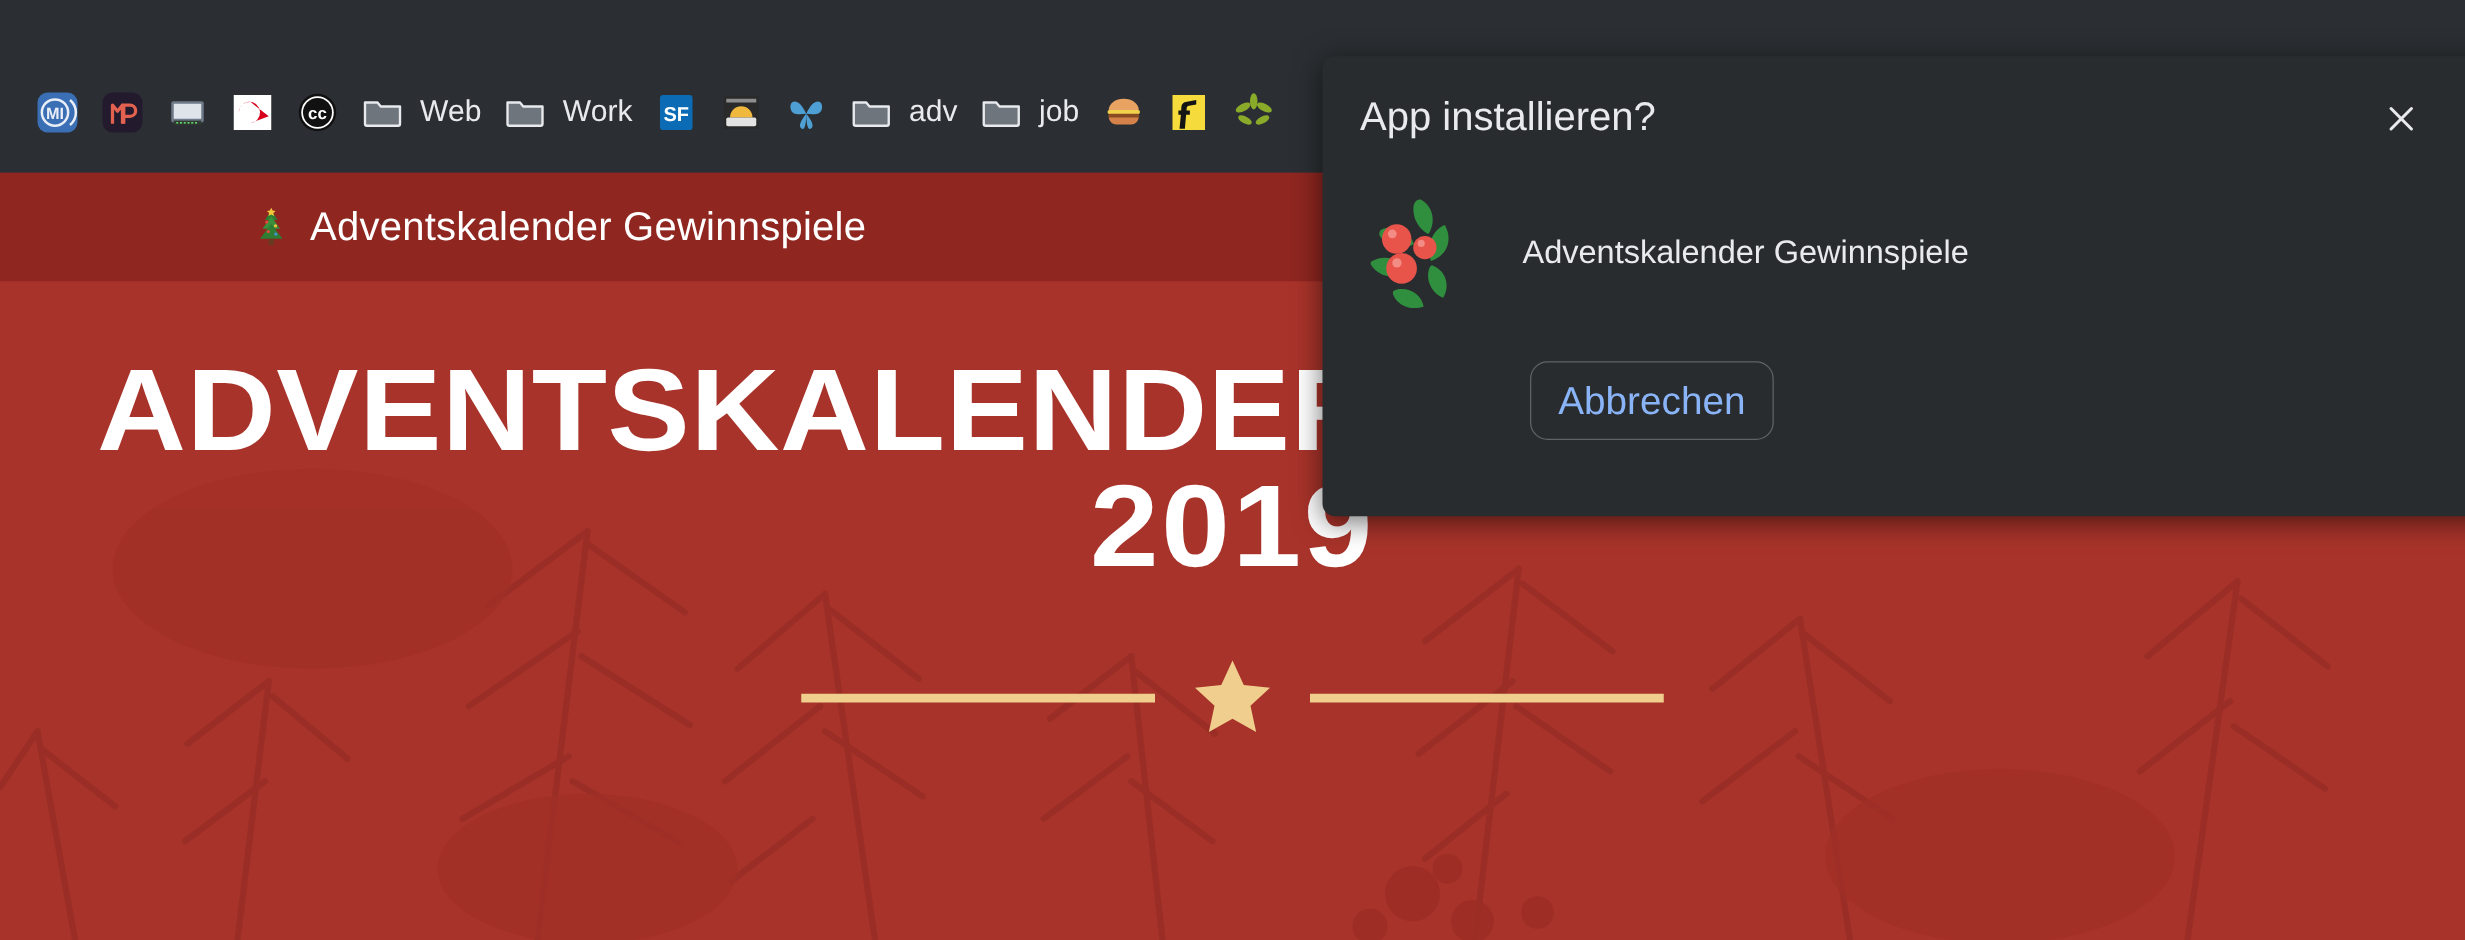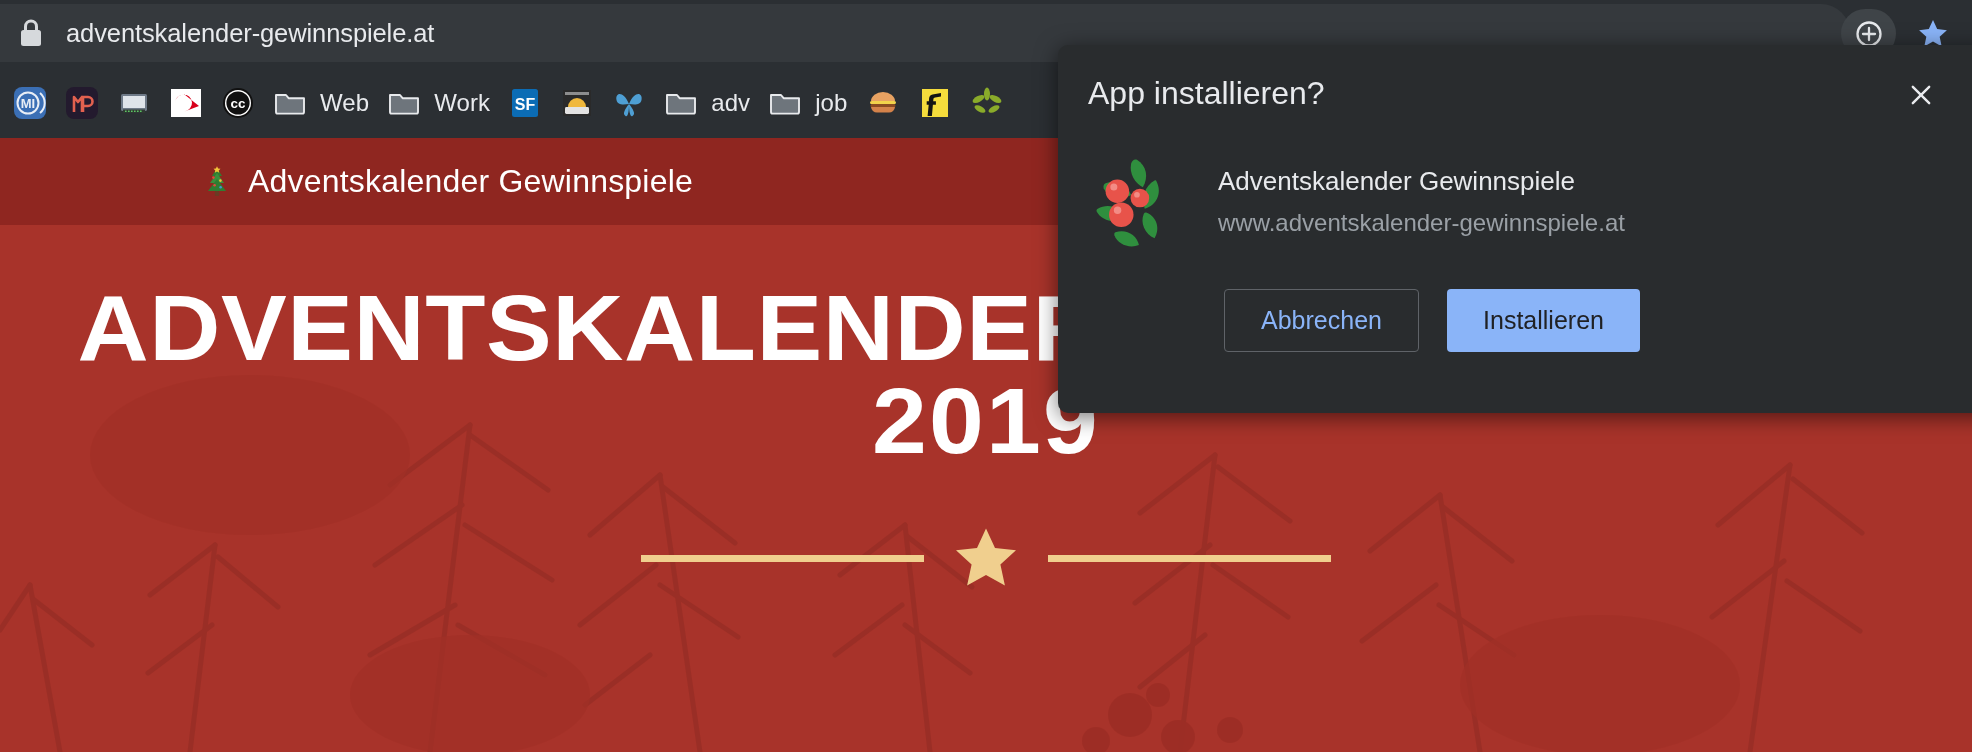--- a/index.html
+++ b/index.html
@@ -31,21 +31,21 @@
     background:#3f4448;display:flex;align-items:center;justify-content:center;cursor:pointer;
   }
   #bookmark-star-btn{
     position:absolute;left:1911px;top:12px;width:44px;height:44px;
     display:flex;align-items:center;justify-content:center;cursor:pointer;
   }
 
   
   #bookmarks-bar{
     position:absolute;left:0;top:68px;width:1972px;height:70px;
-    display:flex;align-items:center;padding-left:4px;box-sizing:border-box;
+    display:flex;align-items:flex-start;padding-left:20px;box-sizing:border-box;
     overflow:hidden;
   }
   .bm{display:flex;align-items:center;height:44px;padding:0 9px;border-radius:6px;cursor:pointer;flex:0 0 auto;}
   .bm-label{color:#e8eaed;font-size:24px;margin-left:13px;white-space:nowrap;letter-spacing:0.1px;}
   .bm-ico{width:34px;height:34px;flex:0 0 auto;display:block;}
 
   
   #page{position:absolute;left:0;top:138px;width:1972px;height:614px;overflow:hidden;background:#a8332a;}
 
   #site-nav{
@@ -94,60 +94,36 @@
   #app-row{position:absolute;left:28px;top:107px;display:flex;align-items:center;}
   #app-icon{width:98px;height:98px;display:block;flex:0 0 auto;}
   #app-texts{margin-left:34px;}
   #app-name{color:#e8eaed;font-size:26px;white-space:nowrap;}
   #app-url{color:#9aa0a6;font-size:24px;margin-top:12px;white-space:nowrap;}
   #dialog-actions{
     position:absolute;left:0;top:244px;width:1000px;
     display:flex;justify-content:flex-start;padding-left:166px;box-sizing:border-box;gap:28px;
   }
   .dlg-btn{
-    font-family:"Liberation Sans",sans-serif;font-size:25px;cursor:pointer;
-    border-radius:4px;height:63px;display:flex;align-items:center;justify-content:center;
+    font-family:"Liberation Sans",sans-serif;font-size:31px;cursor:pointer;
+    border-radius:14px;height:63px;display:flex;align-items:center;justify-content:center;
     box-sizing:border-box;white-space:nowrap;
   }
   #cancel-button{
     width:195px;background:transparent;border:1px solid #5f6368;color:#8ab4f8;
   }
   #install-button{
     width:193px;background:#8ab4f8;border:none;color:#202124;
   }
 </style>
 </head>
 <body>
 
 <div id="browser-chrome">
 
-  <div id="omnibox-row">
-    <div id="omnibox">
-      <span id="lock-icon">
-        <svg width="26" height="30" viewBox="0 0 26 30">
-          <rect x="3" y="12" width="20" height="16" rx="2.5" fill="#d6d9dc"></rect>
-          <path d="M7.5 12 V8.5 a5.5 5.5 0 0 1 11 0 V12" fill="none" stroke="#d6d9dc" stroke-width="3"></path>
-        </svg>
-      </span>
-      <span id="omnibox-url" title="adventskalender-gewinnspiele.at">adventskalender-gewinnspiele.at</span>
-    </div>
-
-    <div id="install-pill">
-      <svg width="32" height="32" viewBox="0 0 32 32">
-        <circle cx="16" cy="16" r="11.5" fill="none" stroke="#e8eaed" stroke-width="2.3"></circle>
-        <path d="M16 10 V22 M10 16 H22" stroke="#e8eaed" stroke-width="2.3" stroke-linecap="round"></path>
-      </svg>
-    </div>
-
-    <div id="bookmark-star-btn">
-      <svg width="34" height="34" viewBox="0 0 24 24">
-        <path d="M12 2.2l2.95 6.35 6.85.72-5.1 4.7 1.45 6.83L12 17.3l-6.15 3.5L7.3 13.97l-5.1-4.7 6.85-.72z" fill="#8ab4f8"></path>
-      </svg>
-    </div>
-  </div>
 
   <div id="bookmarks-bar">
 
     <div class="bm">
       <svg class="bm-ico" viewBox="0 0 34 34">
         <rect x="1" y="1" width="32" height="32" rx="8" fill="#3b6fb5"></rect>
         <circle cx="15" cy="17" r="10.5" fill="none" stroke="#e9eef6" stroke-width="2"></circle>
         <text x="15" y="22" font-size="13" font-family="Liberation Sans, sans-serif" font-weight="bold" fill="#e9eef6" text-anchor="middle">MI</text>
         <path d="M27 7 a13 13 0 0 1 0 20" fill="none" stroke="#e9eef6" stroke-width="2"></path>
       </svg>
@@ -371,21 +347,19 @@
         <circle cx="32" cy="40" r="12" fill="#e8534a"></circle>
         <circle cx="28.4" cy="35.8" r="3.6" fill="#f5978f" opacity="0.85"></circle>
         <circle cx="55" cy="47" r="9.5" fill="#e8534a"></circle>
         <circle cx="52" cy="43.6" r="2.9" fill="#f5978f" opacity="0.85"></circle>
         <circle cx="36" cy="64" r="12.5" fill="#e8534a"></circle>
         <circle cx="32.2" cy="59.5" r="3.8" fill="#f5978f" opacity="0.85"></circle>
       </g>
     </svg>
     <div id="app-texts">
       <div id="app-name">Adventskalender Gewinnspiele</div>
-      <div id="app-url">www.adventskalender-gewinnspiele.at</div>
     </div>
   </div>
 
   <div id="dialog-actions">
     <div class="dlg-btn" id="cancel-button">Abbrechen</div>
-    <div class="dlg-btn" id="install-button">Installieren</div>
   </div>
 </div>
 
 </body></html>

